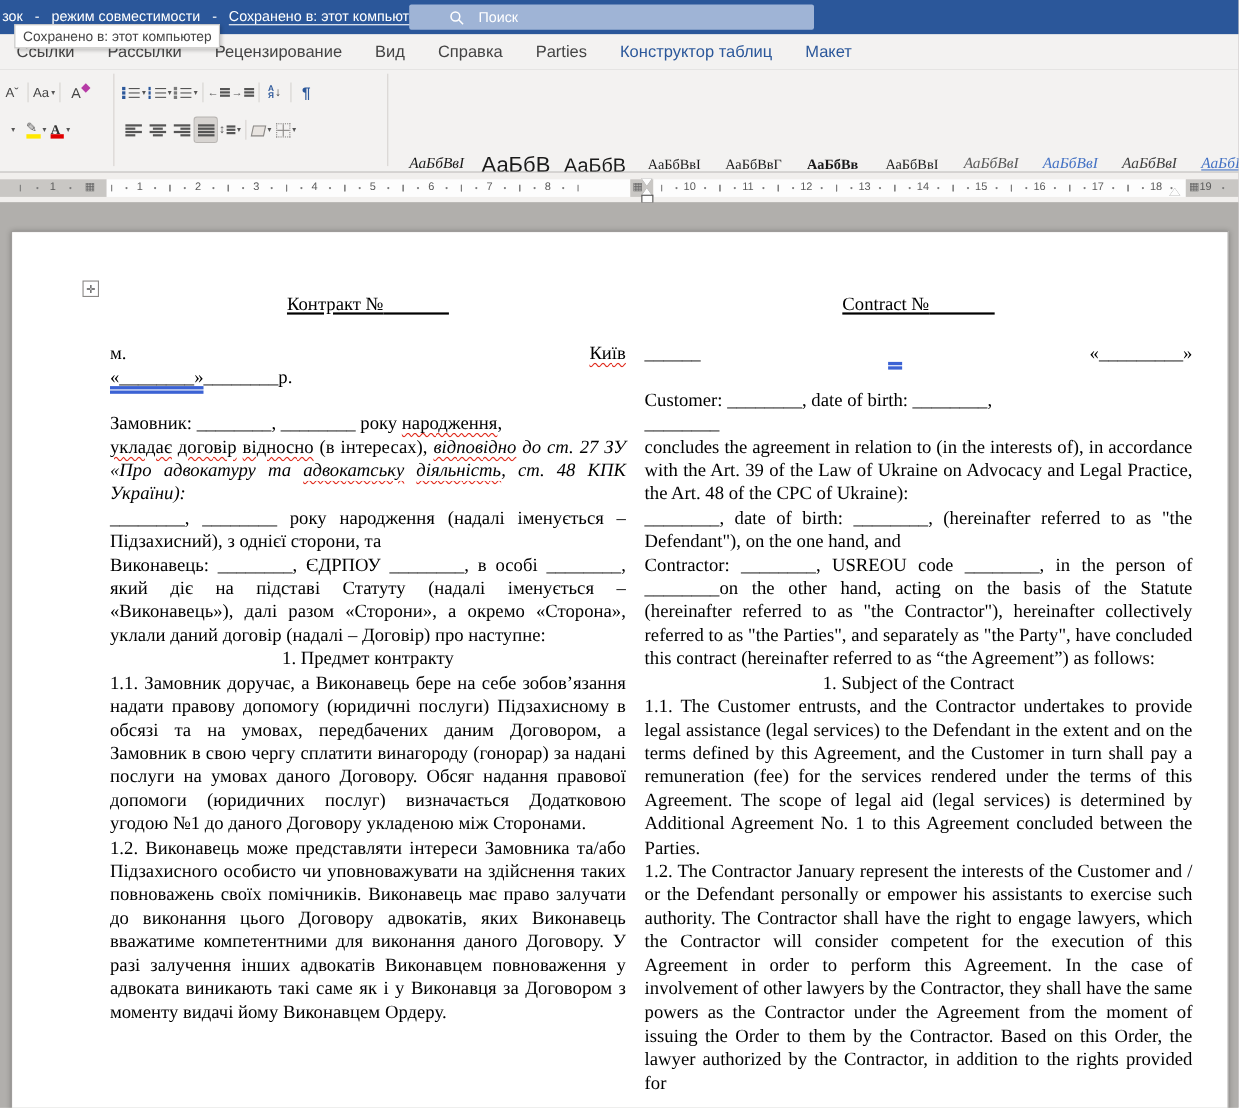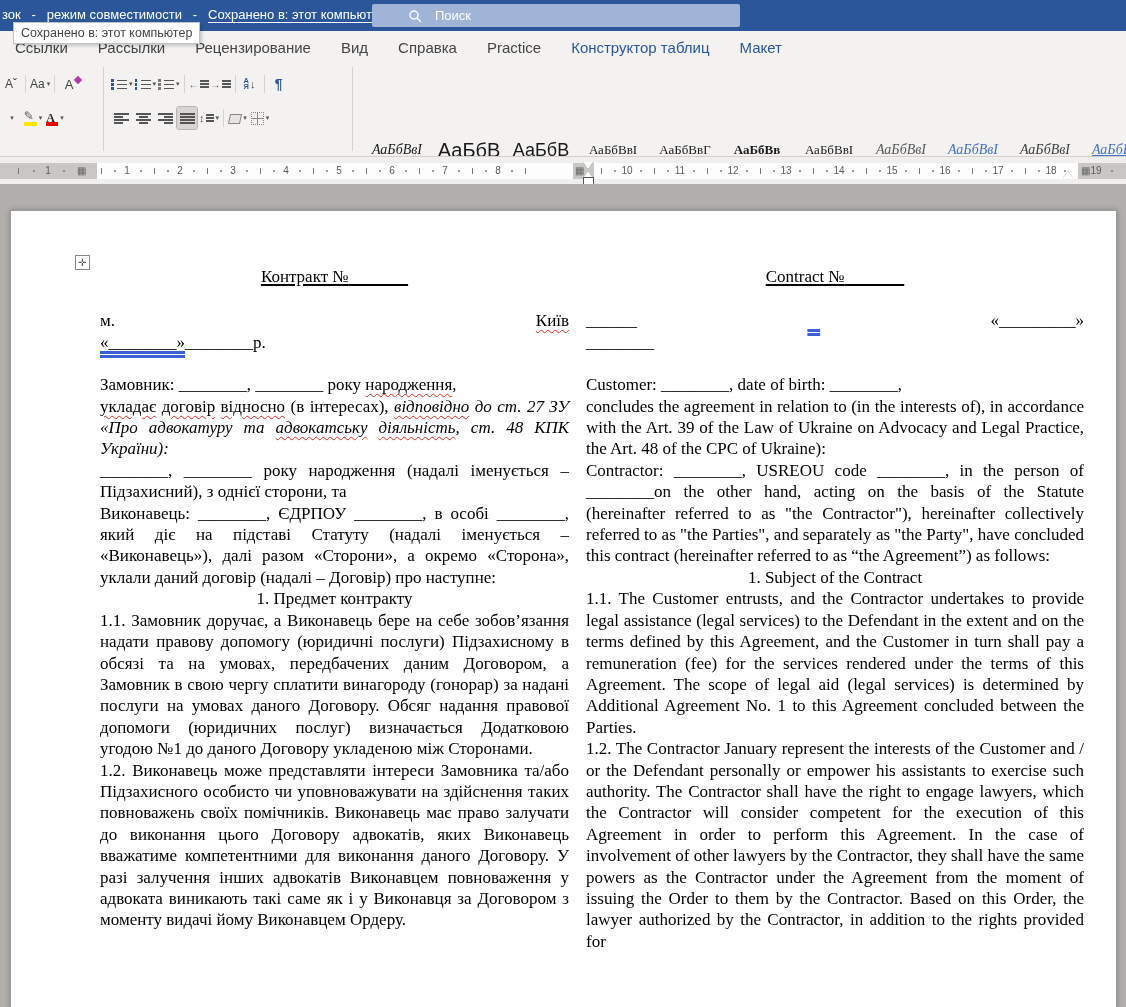--- a/index.html
+++ b/index.html
@@ -146,21 +146,21 @@
 </div>
 
 <div id="tooltip">Сохранено в: этот компьютер</div>
 
 <div id="tabs-row">
     <span class="tab">Ссылки</span>
     <span class="tab">Рассылки</span>
     <span class="tab">Рецензирование</span>
     <span class="tab">Вид</span>
     <span class="tab">Справка</span>
-    <span class="tab">Practice</span>
+    <span class="tab">Parties</span>
     <span class="tab ctx">Конструктор таблиц</span>
     <span class="tab ctx">Макет</span>
   </div>
 
 <div id="ribbon">
 
   <div class="rrow" style="left:0;top:10px">
     <div class="btn">
         <span class="shrink-ic">Aˇ</span>
       </div>
@@ -431,22 +431,23 @@
         <div class="para"><span>1.1.&nbsp;Замовник доручає, а Виконавець бере на себе зобов’язання надати правову допомогу (юридичні послуги) Підзахисному в обсязі та на умовах, передбачених даним Договором, а Замовник в свою чергу сплатити винагороду (гонорар) за надані послуги на умовах даного Договору. Обсяг надання правової допомоги (юридичних послуг) визначається Додатковою угодою №1 до даного Договору укладеною між Сторонами.</span></div>
         <div class="para"><span>1.2.&nbsp;Виконавець може представляти інтереси Замовника та/або Підзахисного особисто чи уповноважувати на здійснення таких повноважень своїх помічників. Виконавець має право залучати до виконання цього Договору адвокатів, яких Виконавець вважатиме компетентними для виконання даного Договору. У разі залучення інших адвокатів Виконавцем повноваження у адвоката виникають такі саме як і у Виконавця за Договором з моменту видачі йому Виконавцем Ордеру.</span></div>
       </div>
     <div class="doc-col" id="col-right">
         <div class="doc-title"><span class="b ul">Contract №</span><span class="b ul">&nbsp;&nbsp;&nbsp;&nbsp;&nbsp;&nbsp;&nbsp;&nbsp;&nbsp;&nbsp;&nbsp;&nbsp;&nbsp;&nbsp;</span></div>
         <div class="split">
           <span><span>______</span></span>
           <span><span class="gr">&nbsp;&nbsp;&nbsp;</span></span>
           <span><span>«_________»</span></span>
         </div>
+        <div class="para" style="margin-top: 21px;"><span class="b">Customer: </span><span>________, date of birth: ________,</span></div>
         <div class="para" style="text-align: left;"><span>________</span></div>
-        <div class="para" style="margin-top: 21px;"><span class="b">Customer: </span><span>________, date of birth: ________,</span></div>
         <div class="para"><span>concludes the agreement in relation to (in the interests of), in accordance with the Art. 39 of the Law of Ukraine on Advocacy and Legal Practice, the Art. 48 of the CPC of Ukraine):</span></div>
+        <div class="para"><span>________, date of birth: ________, (hereinafter referred to as "the Defendant"), on the one hand, and</span></div>
         <div class="para"><span class="b">Contractor: </span><span>________, USREOU code ________, in the person of ________on the other hand, acting on the basis of the Statute (hereinafter referred to as "the Contractor"), hereinafter collectively referred to as "the Parties", and separately as "the Party", have concluded this contract (hereinafter referred to as “the Agreement”) as follows:</span></div>
         <div class="center"><span class="b">1. Subject of the Contract</span></div>
         <div class="para"><span>1.1. The Customer entrusts, and the Contractor undertakes to provide legal assistance (legal services) to the Defendant in the extent and on the terms defined by this Agreement, and the Customer in turn shall pay a remuneration (fee) for the services rendered under the terms of this Agreement. The scope of legal aid (legal services) is determined by Additional Agreement No. 1 to this Agreement concluded between the Parties.</span></div>
         <div class="para"><span>1.2. The Contractor January represent the interests of the Customer and / or the Defendant personally or empower his assistants to exercise such authority. The Contractor shall have the right to engage lawyers, which the Contractor will consider competent for the execution of this Agreement in order to perform this Agreement. In the case of involvement of other lawyers by the Contractor, they shall have the same powers as the Contractor under the Agreement from the moment of issuing the Order to them by the Contractor. Based on this Order, the lawyer authorized by the Contractor, in addition to the rights provided for</span></div>
       </div>
   </div>
 </div>
 
 </body></html>

